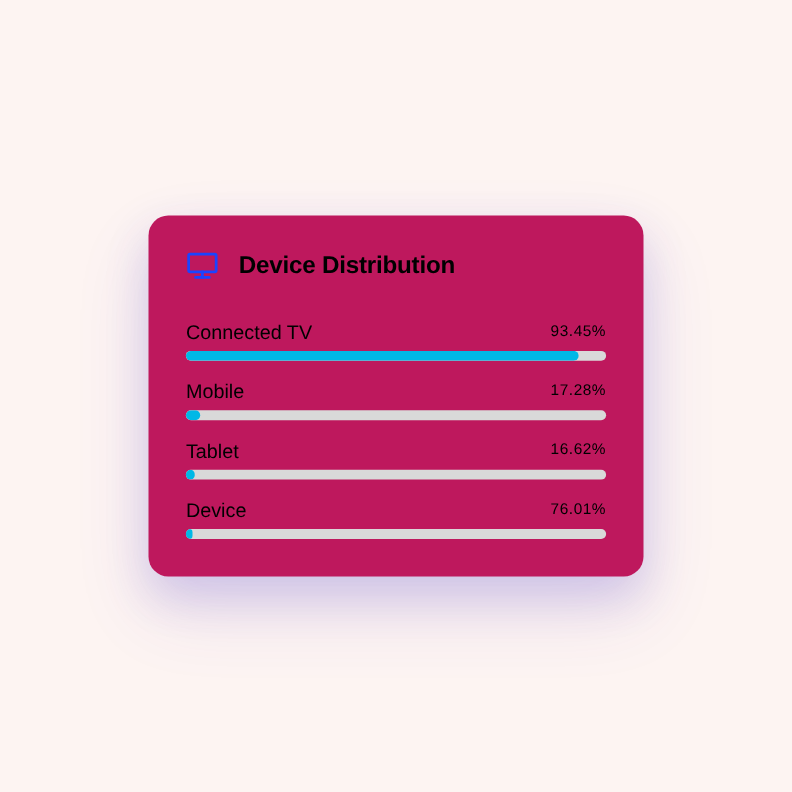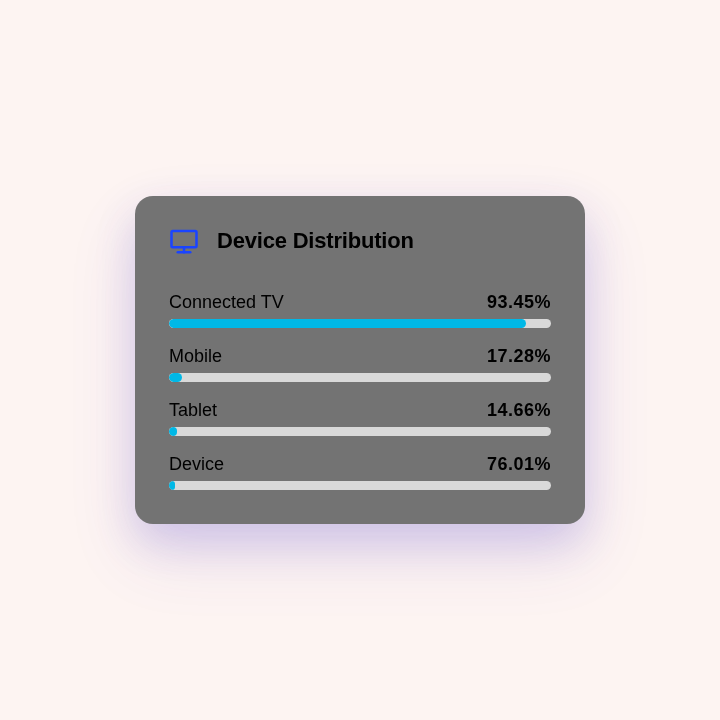--- a/index.html
+++ b/index.html
@@ -8,21 +8,21 @@
     height: 720px;
     background: #fdf4f2;
     display: flex;
     align-items: center;
     justify-content: center;
     font-family: -apple-system, BlinkMacSystemFont, "Segoe UI", Helvetica, Arial, sans-serif;
     overflow: hidden;
   }
   .card {
     width: 450px;
-    background: #737373;
+    background: #be185d;
     border-radius: 18px;
     padding: 30px 34px 34px 34px;
     box-shadow:
       0 18px 40px rgba(80, 60, 200, 0.18),
       0 30px 70px rgba(80, 60, 200, 0.12);
   }
   .card-header {
     display: flex;
     align-items: center;
     gap: 18px;
@@ -50,22 +50,22 @@
     justify-content: space-between;
     align-items: flex-start;
     margin-bottom: 6px;
   }
   .row-label {
     font-size: 18px;
     font-weight: 500;
     color: #000;
   }
   .row-value {
-    font-size: 18px;
-    font-weight: 700;
+    font-size: 14px;
+    font-weight: 400;
     color: #000;
     font-variant-numeric: tabular-nums;
     letter-spacing: 0.5px;
   }
   .bar-track {
     width: 100%;
     height: 9px;
     background: #d9d9d9;
     border-radius: 5px;
     overflow: hidden;
@@ -112,21 +112,21 @@
         <span class="row-value">17.28%</span>
       </div>
       <div class="bar-track">
         <div class="bar-fill" style="width: 3.35%;"></div>
       </div>
     </div>
 
     <div class="row">
       <div class="row-top">
         <span class="row-label">Tablet</span>
-        <span class="row-value">14.66%</span>
+        <span class="row-value">16.62%</span>
       </div>
       <div class="bar-track">
         <div class="bar-fill" style="width: 2.2%;"></div>
       </div>
     </div>
 
     <div class="row">
       <div class="row-top">
         <span class="row-label">Device</span>
         <span class="row-value">76.01%</span>

